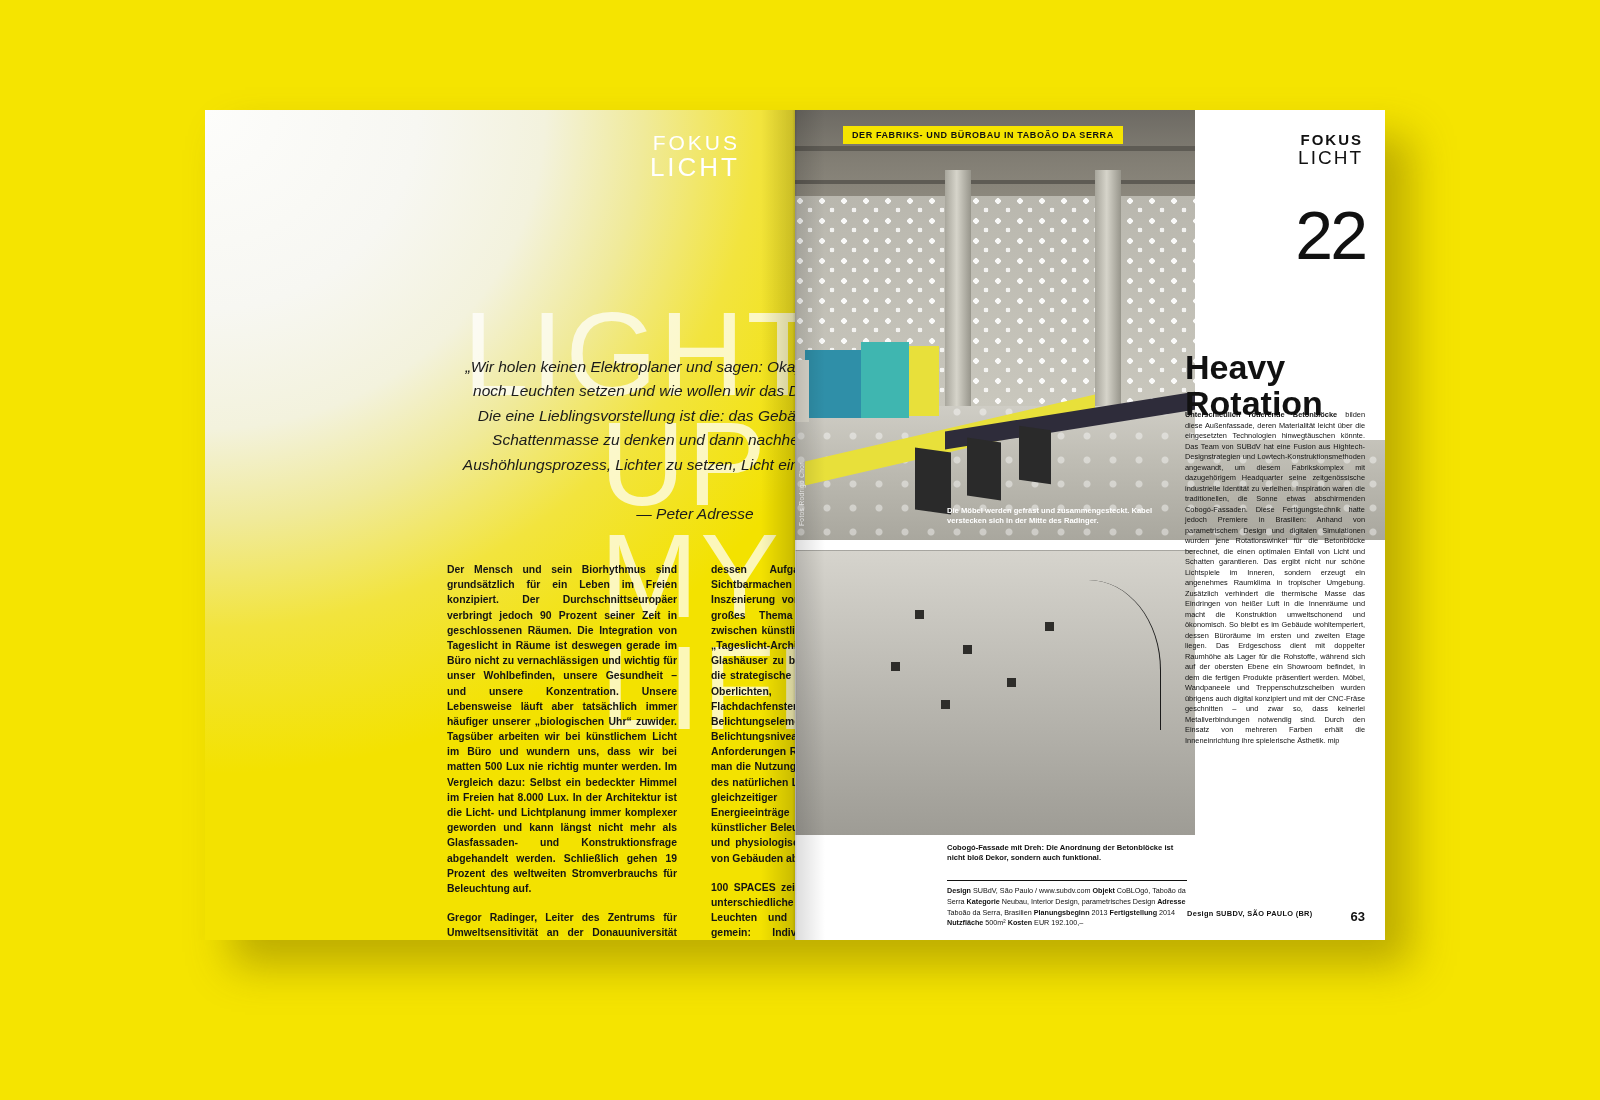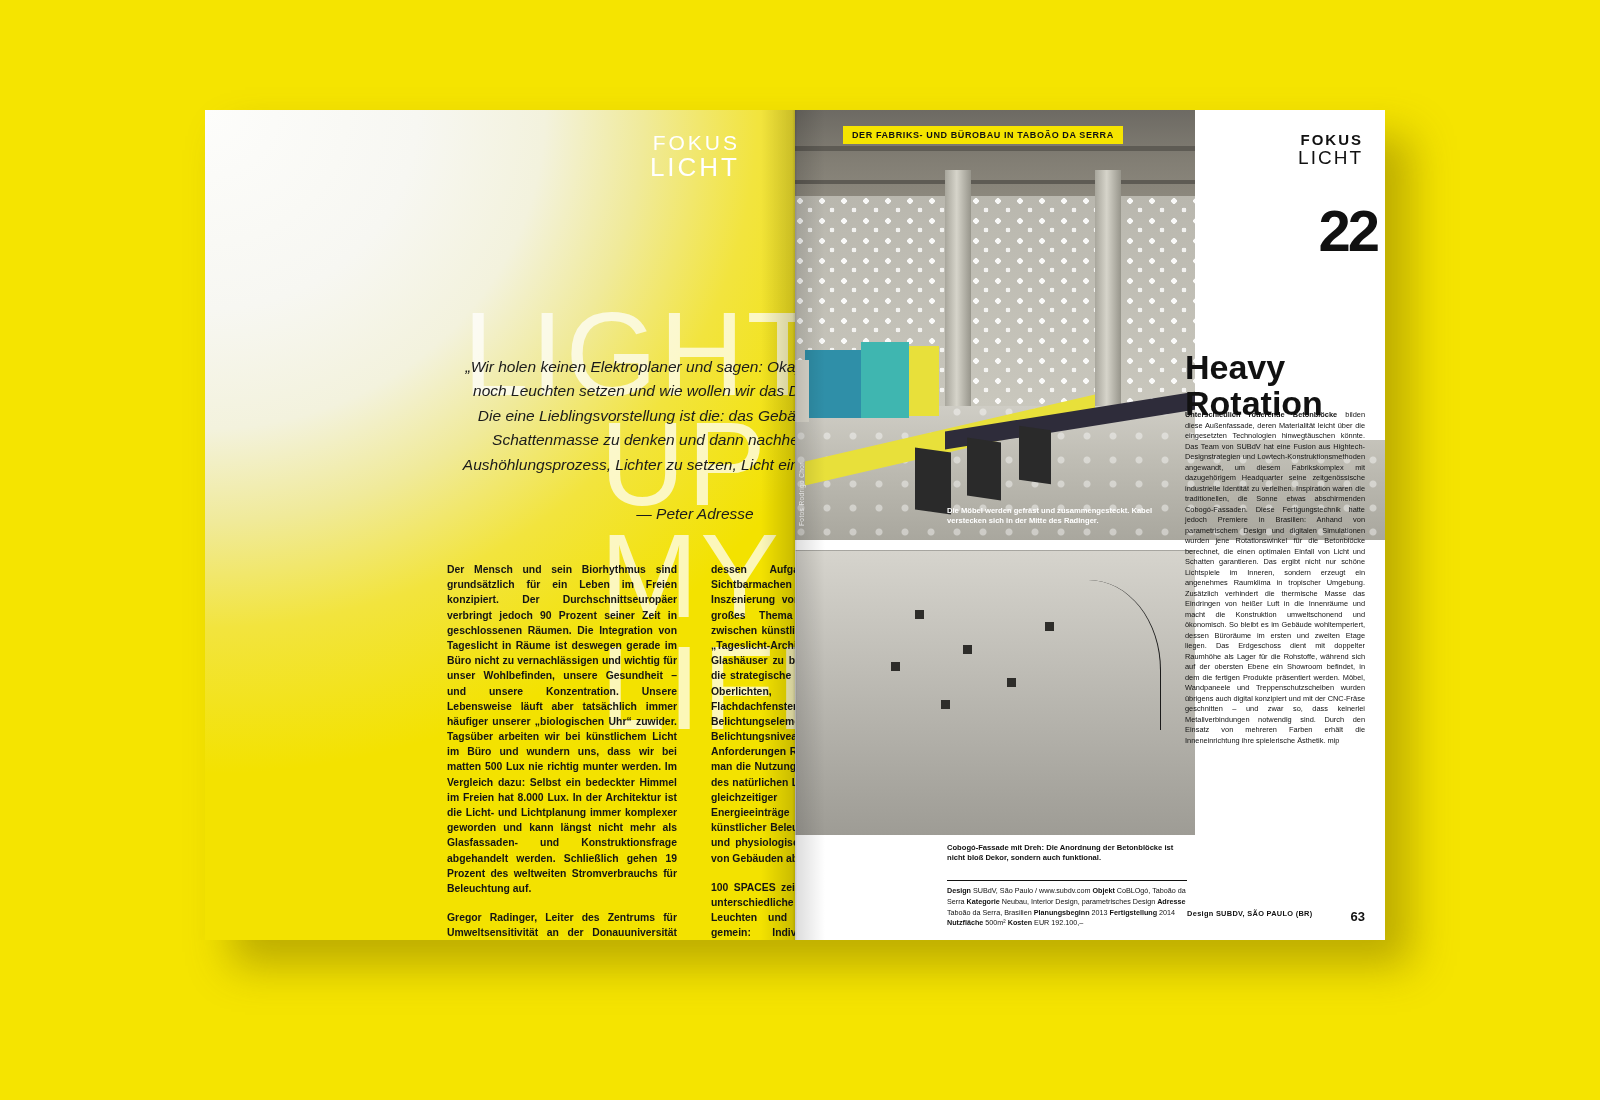--- a/index.html
+++ b/index.html
@@ -144,21 +144,21 @@
   .notch{
     position:absolute;right:0;top:0;width:190px;height:330px;background:#fff;z-index:3;
   }
   .fokus-right{
     position:absolute;right:22px;top:22px;text-align:right;color:#111;
     line-height:1.05;letter-spacing:2px;z-index:4;
   }
   .fokus-right .l1{font-size:15px;font-weight:700;}
   .fokus-right .l2{font-size:19px;font-weight:400;}
   .bignum{
-    position:absolute;right:8px;top:95px;font-size:58px;font-weight:700;
+    position:absolute;right:20px;top:95px;font-size:68px;font-weight:400;
     color:#111;line-height:.9;letter-spacing:-3px;z-index:4;
   }
   .headline{
     position:absolute;right:20px;top:240px;width:180px;text-align:left;
     font-size:34px;font-weight:700;line-height:1.05;color:#111;z-index:4;
   }
 
   
   .photo-bot{
     position:absolute;left:0;top:440px;width:400px;height:285px;overflow:hidden;

